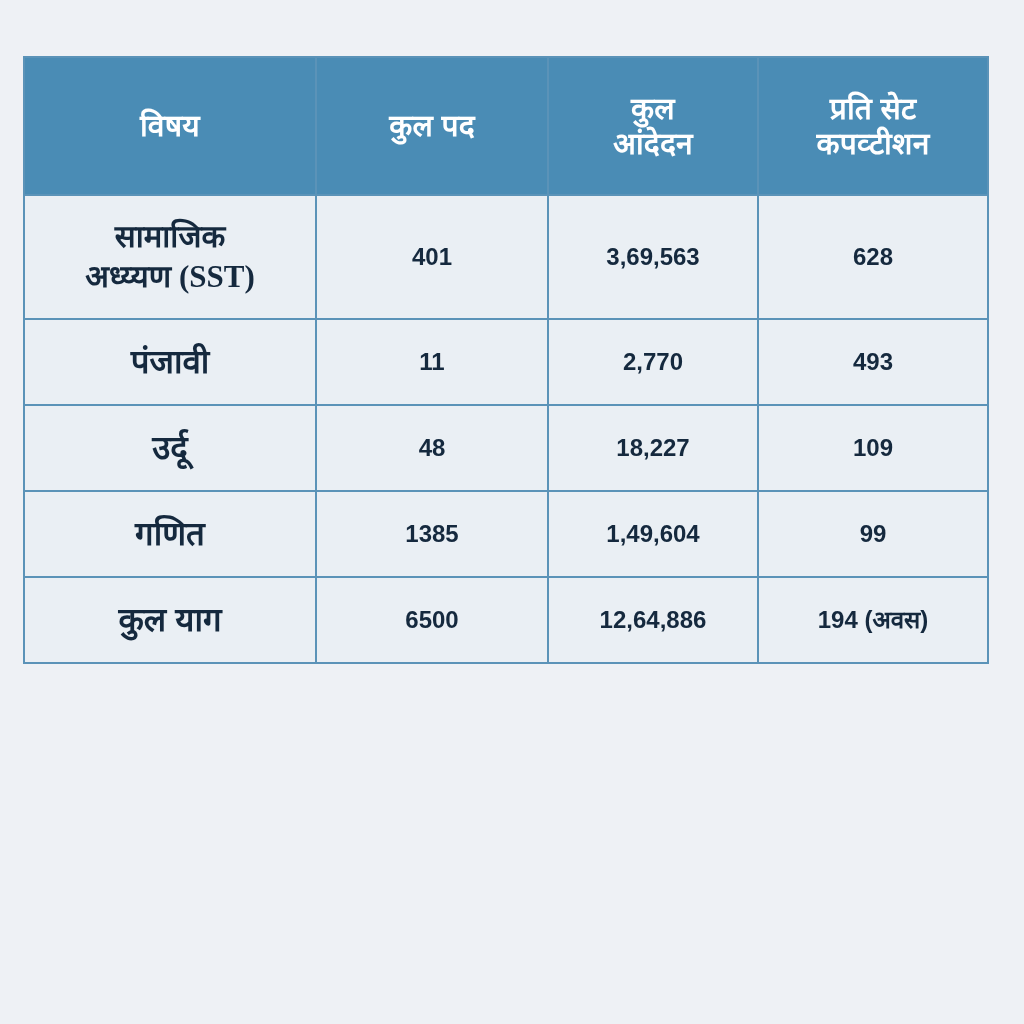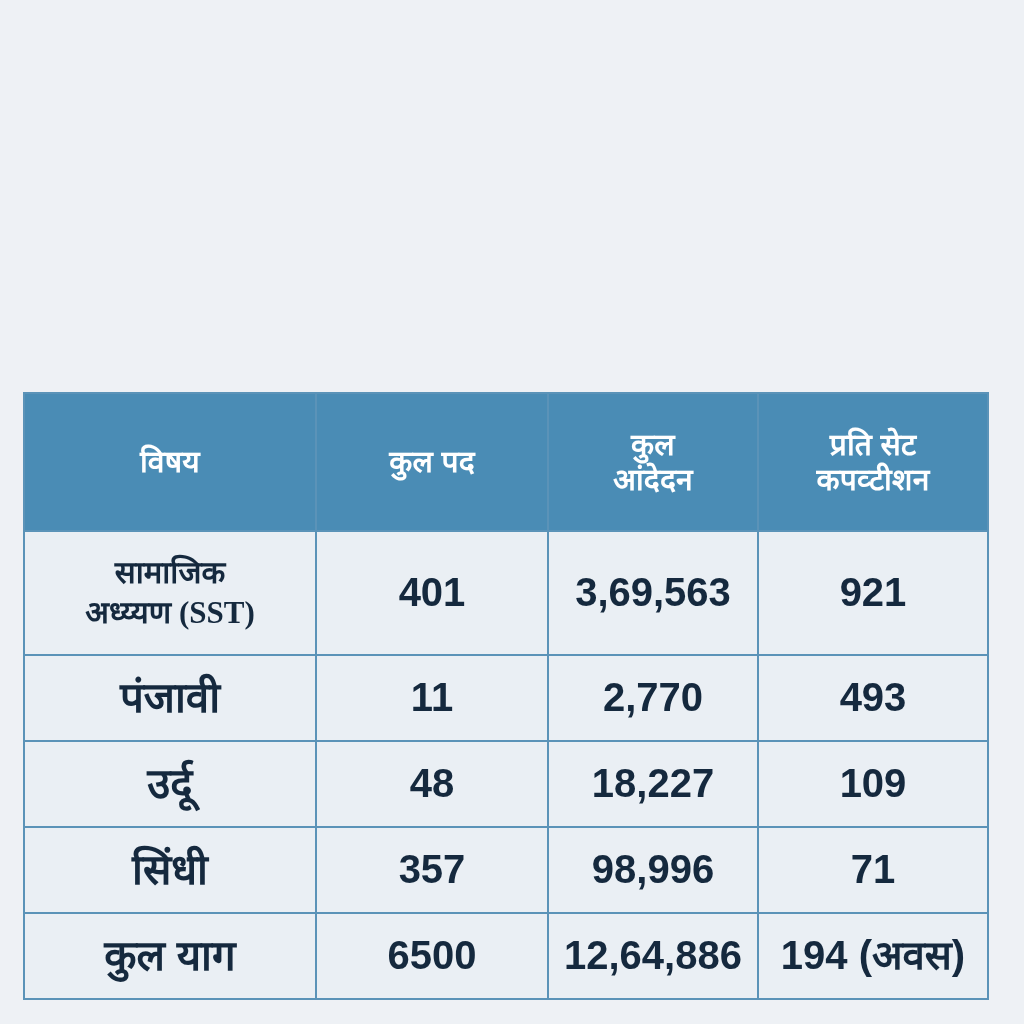--- a/index.html
+++ b/index.html
@@ -13,21 +13,21 @@
     font-family: "Liberation Sans", sans-serif;
     color: #13263a;
     overflow: hidden;
   }
   .page {
     width: 1012px;
     height: 1024px;
     box-sizing: border-box;
     padding: 56px 30px 24px 30px;
     display: flex;
-    align-items: flex-end;
+    align-items: flex-start;
     justify-content: center;
   }
   table.data-table {
     border-collapse: collapse;
     width: 964px;
     table-layout: fixed;
     background: #eef2f6;
   }
   table.data-table th,
   table.data-table td {
@@ -43,31 +43,31 @@
     font-weight: bold;
     height: 124px;
     padding: 6px 6px;
     letter-spacing: 0.2px;
   }
   thead th .hdr-line {
     display: block;
   }
   tbody td {
     background: #eaeff4;
-    font-size: 40px;
+    font-size: 24px;
     font-weight: bold;
     height: 76px;
     padding: 4px 8px;
     color: #15293e;
   }
   tbody tr.tall td {
     height: 114px;
   }
   tbody td.subject {
-    font-size: 42px;
+    font-size: 33px;
   }
   tbody tr.tall td.subject {
     font-size: 31px;
     line-height: 1.3;
   }
   tbody td.subject .sub-line {
     display: block;
     font-family: Liberation Serif, serif;
   }
   col.c-subject { width: 292px; }
@@ -105,39 +105,39 @@
       </tr>
     </thead>
     <tbody>
       <tr class="tall">
         <td class="subject">
           <span class="sub-line">सामाजिक</span>
           <span class="sub-line">अध्य्यण  (SST)</span>
         </td>
         <td>401</td>
         <td>3,69,563</td>
-        <td>921</td>
+        <td>628</td>
       </tr>
       <tr>
         <td class="subject">पंजावी</td>
         <td>11</td>
         <td>2,770</td>
         <td>493</td>
       </tr>
       <tr>
         <td class="subject">उर्दू</td>
         <td>48</td>
         <td>18,227</td>
         <td>109</td>
       </tr>
       <tr>
-        <td class="subject">सिंधी</td>
-        <td>357</td>
-        <td>98,996</td>
-        <td>71</td>
+        <td class="subject">गणित</td>
+        <td>1385</td>
+        <td>1,49,604</td>
+        <td>99</td>
       </tr>
       <tr>
         <td class="subject">कुल याग</td>
         <td>6500</td>
         <td>12,64,886</td>
         <td>194 (अवस)</td>
       </tr>
     </tbody>
   </table>
 </div>

